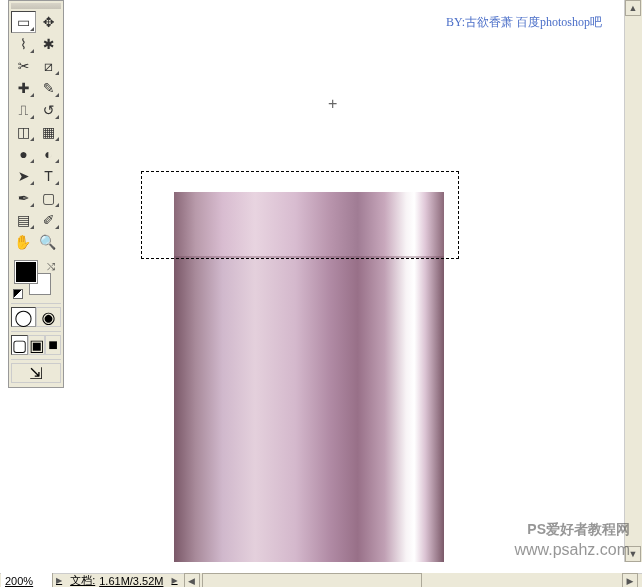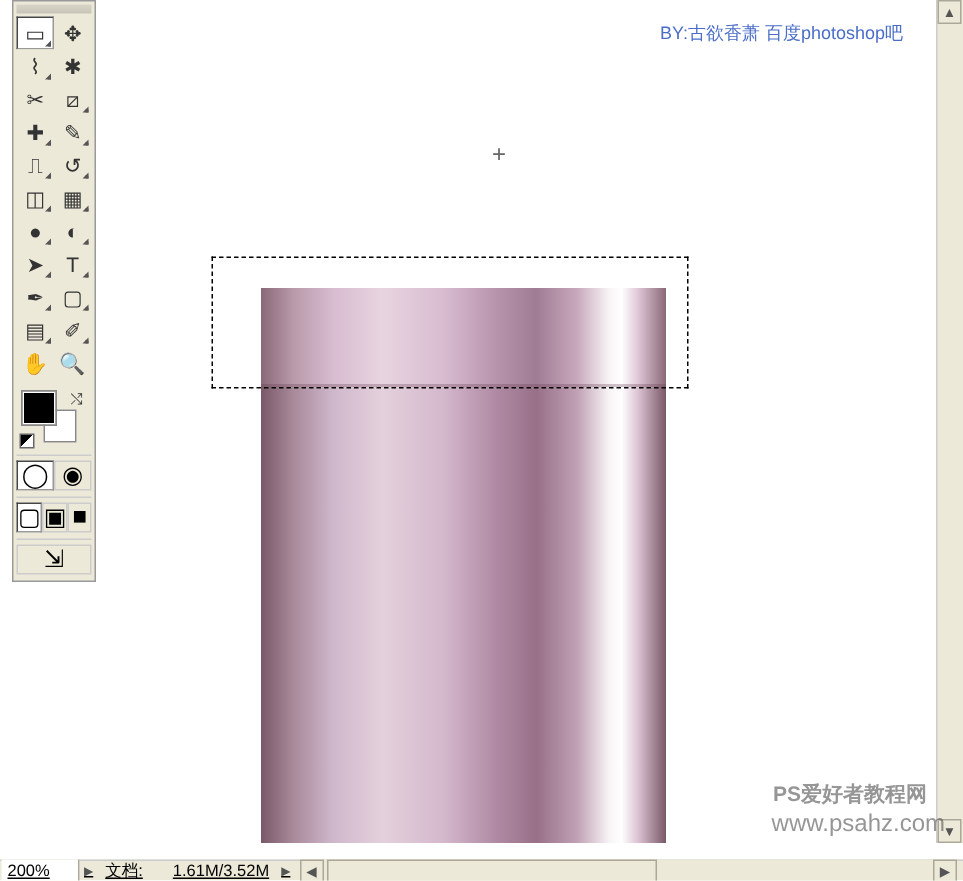--- a/index.html
+++ b/index.html
@@ -108,21 +108,21 @@
 .canvas {
   position: absolute;
   left: 0; top: 0; right: 0; bottom: 25px;
   background: #fff;
 }
 .credit {
   position: absolute;
   right: 40px; top: 14px;
   color: #4a6ec8;
   font-size: 12px;
-  font-family: Liberation Sans, sans-serif;
+  font-family: Liberation Serif, serif;
   text-align: center;
 }
 .crosshair {
   position: absolute;
   left: 328px; top: 95px;
   font-size: 16px;
   color: #666;
   font-weight: 300;
 }
 .selection {
@@ -188,21 +188,21 @@
   width: 52px;
   padding: 2px 4px;
   border-right: 1px solid #aca899;
   background: #fff;
   margin: 1px;
 }
 .doc-info {
   padding: 0 6px;
   display: flex;
   align-items: center;
-  gap: 20px;
+  gap: 4px;
 }
 .play { font-size: 8px; color: #555; padding: 0 2px; }
 .hscroll {
   flex: 1;
   height: 16px;
   background: #ece9d8;
   position: relative;
   margin: 0 4px;
 }
 .hscroll .arrow { position: absolute; }
@@ -211,21 +211,21 @@
 .thumb {
   position: absolute;
   left: 18px; top: 0;
   width: 220px; height: 16px;
   background: #ece9d8;
   border: 1px solid #aca899;
 }
 
 .watermark1 {
   position: absolute;
-  right: 24px; bottom: 48px;
+  right: 12px; bottom: 48px;
   font-family: SimSun, sans-serif;
   font-size: 14px;
   color: rgba(80,80,80,0.6);
   font-weight: bold;
 }
 .watermark2 {
   position: absolute;
   right: 12px; bottom: 28px;
   font-size: 16px;
   color: rgba(80,80,80,0.6);

